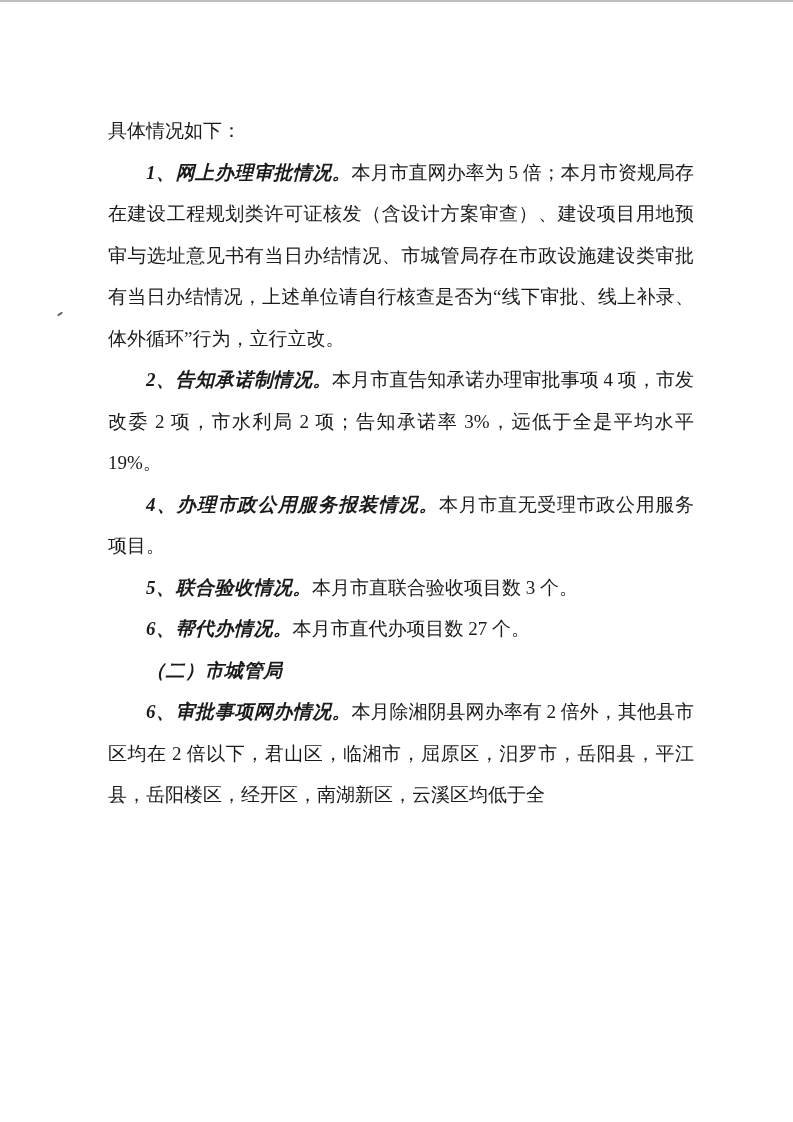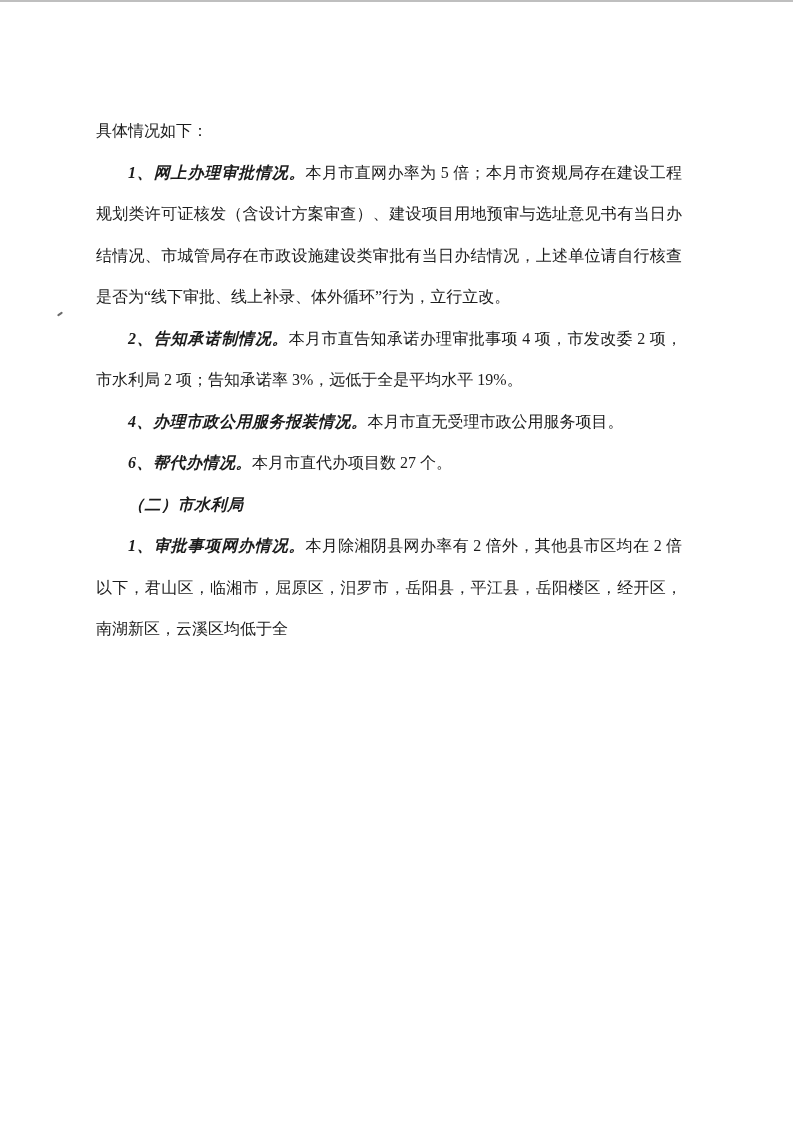--- a/index.html
+++ b/index.html
@@ -31,24 +31,24 @@
     left: 57px;
     top: 313px;
     width: 6px;
     height: 2px;
     background: #6b6b6b;
     transform: rotate(-35deg);
     border-radius: 1px;
   }
   .textblock {
     position: absolute;
-    left: 96px;
+    left: 108px;
     top: 110px;
     width: 586px;
-    font-size: 16px;
+    font-size: 19px;
     line-height: 41.5px;
     color: #1b1b1b;
     text-align: justify;
   }
   .textblock p {
     margin: 0;
     padding: 0;
     text-indent: 2em;
   }
   .textblock p.no-indent {
@@ -73,22 +73,23 @@
 
     <p class="no-indent">具体情况如下：</p>
 
     <p><b>1、网上办理审批情况。</b><span>本月市直网办率为 5 倍；本月市资规局存在建设工程规划类许可证核发（含设计方案审查）、建设项目用地预审与选址意见书有当日办结情况、市城管局存在市政设施建设类审批有当日办结情况，上述单位请自行核查是否为“线下审批、线上补录、体外循环”行为，立行立改。</span></p>
 
     <p><b>2、告知承诺制情况。</b><span>本月市直告知承诺办理审批事项 4 项，市发改委 2 项，市水利局 2 项；告知承诺率 3%，远低于全是平均水平 19%。</span></p>
 
 
     <p><b>4、办理市政公用服务报装情况。</b><span>本月市直无受理市政公用服务项目。</span></p>
 
+    <p><b>5、联合验收情况。</b><span>本月市直联合验收项目数 3 个。</span></p>
 
     <p><b>6、帮代办情况。</b><span>本月市直代办项目数 27 个。</span></p>
 
-    <p class="heading">（二）市水利局</p>
+    <p class="heading">（二）市城管局</p>
 
 
-    <p><b>1、审批事项网办情况。</b><span>本月除湘阴县网办率有 2 倍外，其他县市区均在 2 倍以下，君山区，临湘市，屈原区，汨罗市，岳阳县，平江县，岳阳楼区，经开区，南湖新区，云溪区均低于全</span></p>
+    <p><b>6、审批事项网办情况。</b><span>本月除湘阴县网办率有 2 倍外，其他县市区均在 2 倍以下，君山区，临湘市，屈原区，汨罗市，岳阳县，平江县，岳阳楼区，经开区，南湖新区，云溪区均低于全</span></p>
 
   </div>
 </div>
 
 </body></html>

